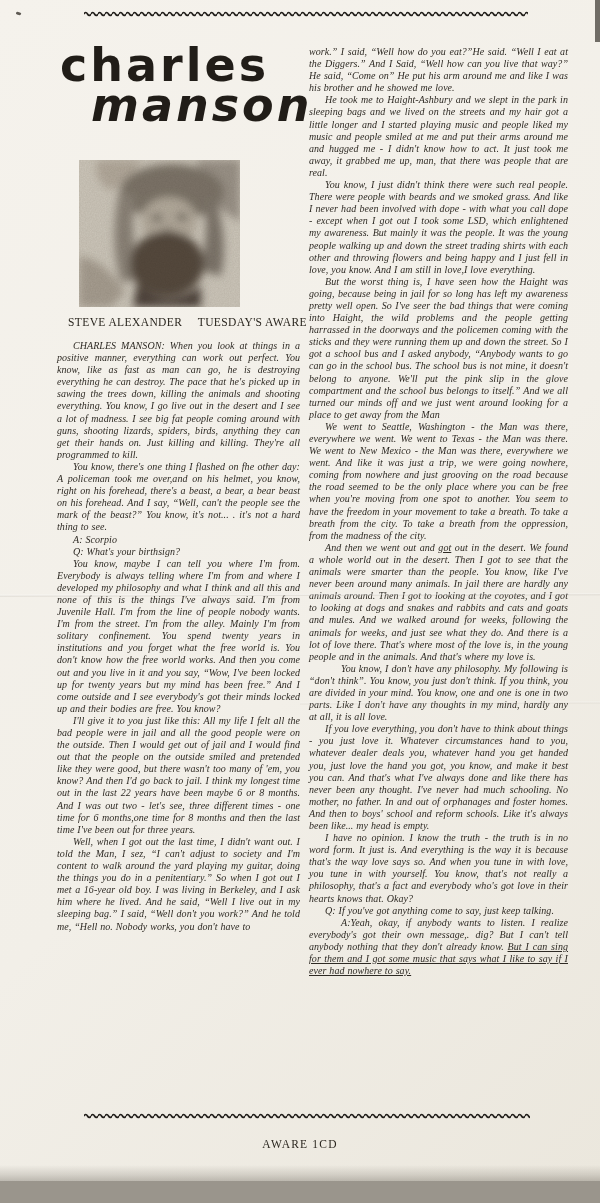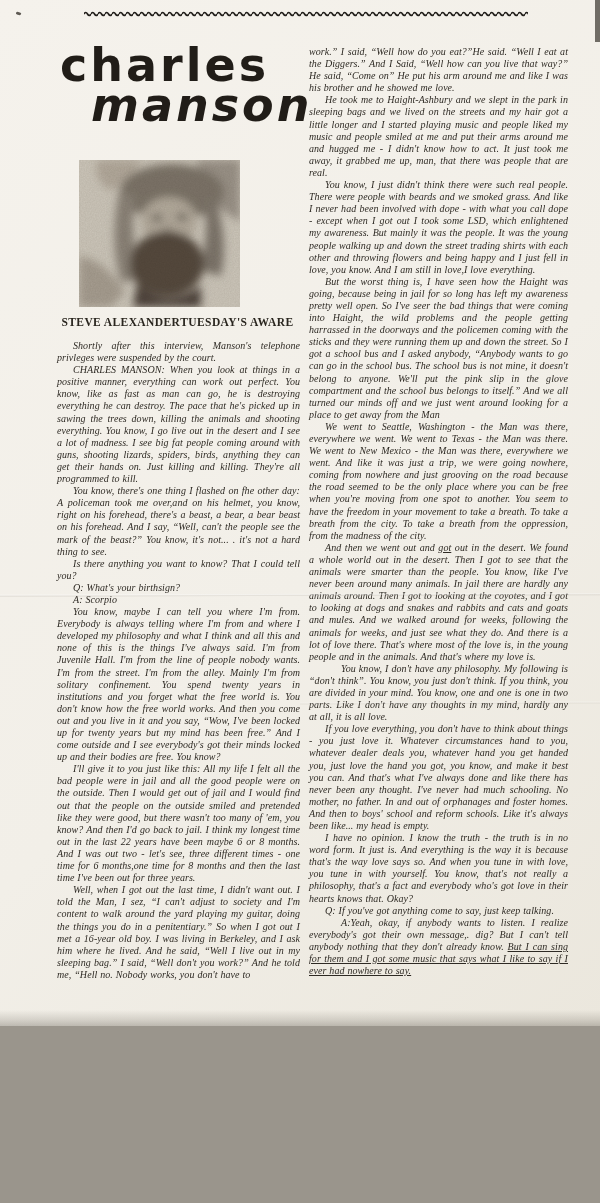--- a/index.html
+++ b/index.html
@@ -1,31 +1,31 @@
 <!DOCTYPE html>
 <html><head>
 <meta charset="utf-8">
 <style>
   html,body{margin:0;padding:0;background:#9a958c;}
   .sheet{
-    position:relative;width:600px;height:1026px;overflow:hidden;
+    position:relative;width:600px;height:1181px;overflow:hidden;
     background:linear-gradient(135deg,#f5f2ec 0%,#f2efe8 55%,#ebe7dd 100%);
     font-family:"Liberation Serif",serif;color:#2e2a24;
   }
   .zigzag{position:absolute;}
   .zigzag.top{left:84px;top:10px;}
   .zigzag.bottom{left:84px;top:1112px;}
   .corner-strip{position:absolute;right:0;top:0;width:5px;height:42px;background:#45403a;opacity:.75;filter:blur(.5px);}
   .speck{position:absolute;left:16px;top:12px;width:5px;height:3px;background:#3a352e;border-radius:50% 20% 50% 30%;transform:rotate(25deg);opacity:.8;}
   .title{position:absolute;left:60px;top:44px;font-family:"DejaVu Sans",sans-serif;font-weight:bold;color:#211d18;}
   .title .t1{font-size:46px;line-height:42px;letter-spacing:3px;}
   .title .t2{font-size:46px;line-height:42px;letter-spacing:3px;margin-left:31px;margin-top:-2px;font-style:italic;}
   .photo{position:absolute;left:79px;top:160px;width:161px;height:147px;}
-  .captions{position:absolute;left:58px;top:316px;width:239px;display:flex;justify-content:center;
-    font-size:11.5px;letter-spacing:.4px;color:#2a261f;white-space:nowrap;font-weight:bold;}
+  .captions{position:absolute;left:68px;top:316px;width:239px;display:flex;justify-content:space-between;
+    font-size:11.5px;letter-spacing:.4px;color:#2a261f;white-space:nowrap;}
   .col{position:absolute;font-style:italic;}
   .col.left{left:57px;top:340px;width:243px;}
   .col.right{left:309px;top:46px;width:259px;}
   .col p{margin:0;font-size:10px;line-height:12.1px;text-align:justify;letter-spacing:.05px;word-spacing:.4px;hyphens:none;}
   .ind{text-indent:16px;}
   .ind2{text-indent:32px;}
   .qa{margin-top:11px;}
   .gap{margin-top:14px;}
   .gap-sm{margin-top:9px;}
   .ul{text-decoration:underline;text-underline-offset:1px;}
@@ -89,26 +89,24 @@
       <rect width="161" height="147" filter="url(#grain)" opacity="0.5" style="mix-blend-mode:multiply"></rect>
     </svg>
   </div>
 
   <div class="captions">
     <span>STEVE ALEXANDER</span>
     <span>TUESDAY'S AWARE</span>
   </div>
 
   <div class="col left">
-    <p class="ind">Shortly after this interview, Manson's telephone privleges were suspended by the court.</p>
     <p class="ind gap-sm">CHARLES MANSON: When you look at things in a positive manner, everything can work out perfect. You know, like as fast as man can go, he is destroying everything he can destroy. The pace that he's picked up in sawing the trees down, killing the animals and shooting everything. You know, I go live out in the desert and I see a lot of madness. I see big fat people coming around with guns, shooting lizards, spiders, birds, anything they can get their hands on. Just killing and killing. They're all programmed to kill.</p>
     <p class="ind">You know, there's one thing I flashed on fhe other day: A policeman took me over,and on his helmet, you know, right on his forehead, there's a beast, a bear, a bear beast on his forehead. And I say, “Well, can't the people see the mark of the beast?” You know, it's not... . it's not a hard thing to see.</p>
-    <p class="ind">Is there anything you want to know? That I could tell you?</p>
+    <p class="ind qa">A: Scorpio</p>
     <p class="ind qa">Q: What's your birthsign?</p>
-    <p class="ind qa">A: Scorpio</p>
     <p class="ind">You know, maybe I can tell you where I'm from. Everybody is always telling where I'm from and where I developed my philosophy and what I think and all this and none of this is the things I've always said. I'm from Juvenile Hall. I'm from the line of people nobody wants. I'm from the street. I'm from the alley. Mainly I'm from solitary confinement. You spend twenty years in institutions and you forget what the free world is. You don't know how the free world works. And then you come out and you live in it and you say, “Wow, I've been locked up for twenty years but my mind has been free.” And I come outside and I see everybody's got their minds locked up and their bodies are free. You know?</p>
     <p class="ind">I'll give it to you just like this: All my life I felt all the bad people were in jail and all the good people were on the outside. Then I would get out of jail and I would find out that the people on the outside smiled and pretended like they were good, but there wasn't too many of 'em, you know? And then I'd go back to jail. I think my longest time out in the last 22 years have been maybe 6 or 8 months. And I was out two - let's see, three different times - one time for 6 months,one time for 8 months and then the last time I've been out for three years.</p>
     <p class="ind">Well, when I got out the last time, I didn't want out. I told the Man, I sez, “I can't adjust to society and I'm content to walk around the yard playing my guitar, doing the things you do in a penitentiary.” So when I got out I met a 16-year old boy. I was living in Berkeley, and I ask him where he lived. And he said, “Well I live out in my sleeping bag.” I said, “Well don't you work?” And he told me, “Hell no. Nobody works, you don't have to</p>
   </div>
 
   <div class="col right">
     <p>work.” I said, “Well how do you eat?”He said. “Well I eat at the Diggers.” And I Said, “Well how can you live that way?” He said, “Come on” He put his arm around me and like I was his brother and he showed me love.</p>
     <p class="ind">He took me to Haight-Ashbury and we slept in the park in sleeping bags and we lived on the streets and my hair got a little longer and I started playing music and people liked my music and people smiled at me and put their arms around me and hugged me - I didn't know how to act. It just took me away, it grabbed me up, man, that there was people that are real.</p>
     <p class="ind">You know, I just didn't think there were such real people. There were people with beards and we smoked grass. And like I never had been involved with dope - with what you call dope - except when I got out I took some LSD, which enlightened my awareness. But mainly it was the people. It was the young people walking up and down the street trading shirts with each other and throwing flowers and being happy and I just fell in love, you know. And I am still in love,I love everything.</p>
     <p class="ind">But the worst thing is, I have seen how the Haight was going, because being in jail for so long has left my awareness pretty well open. So I've seer the bad things that were coming into Haight, the wild problems and the people getting harrassed in the doorways and the policemen coming with the sticks and they were running them up and down the street. So I got a school bus and I asked anybody, “Anybody wants to go can go in the school bus. The school bus is not mine, it doesn't belong to anyone. We'll put the pink slip in the glove compartment and the school bus belongs to itself.” And we all turned our minds off and we just went around looking for a place to get away from the Man</p>

